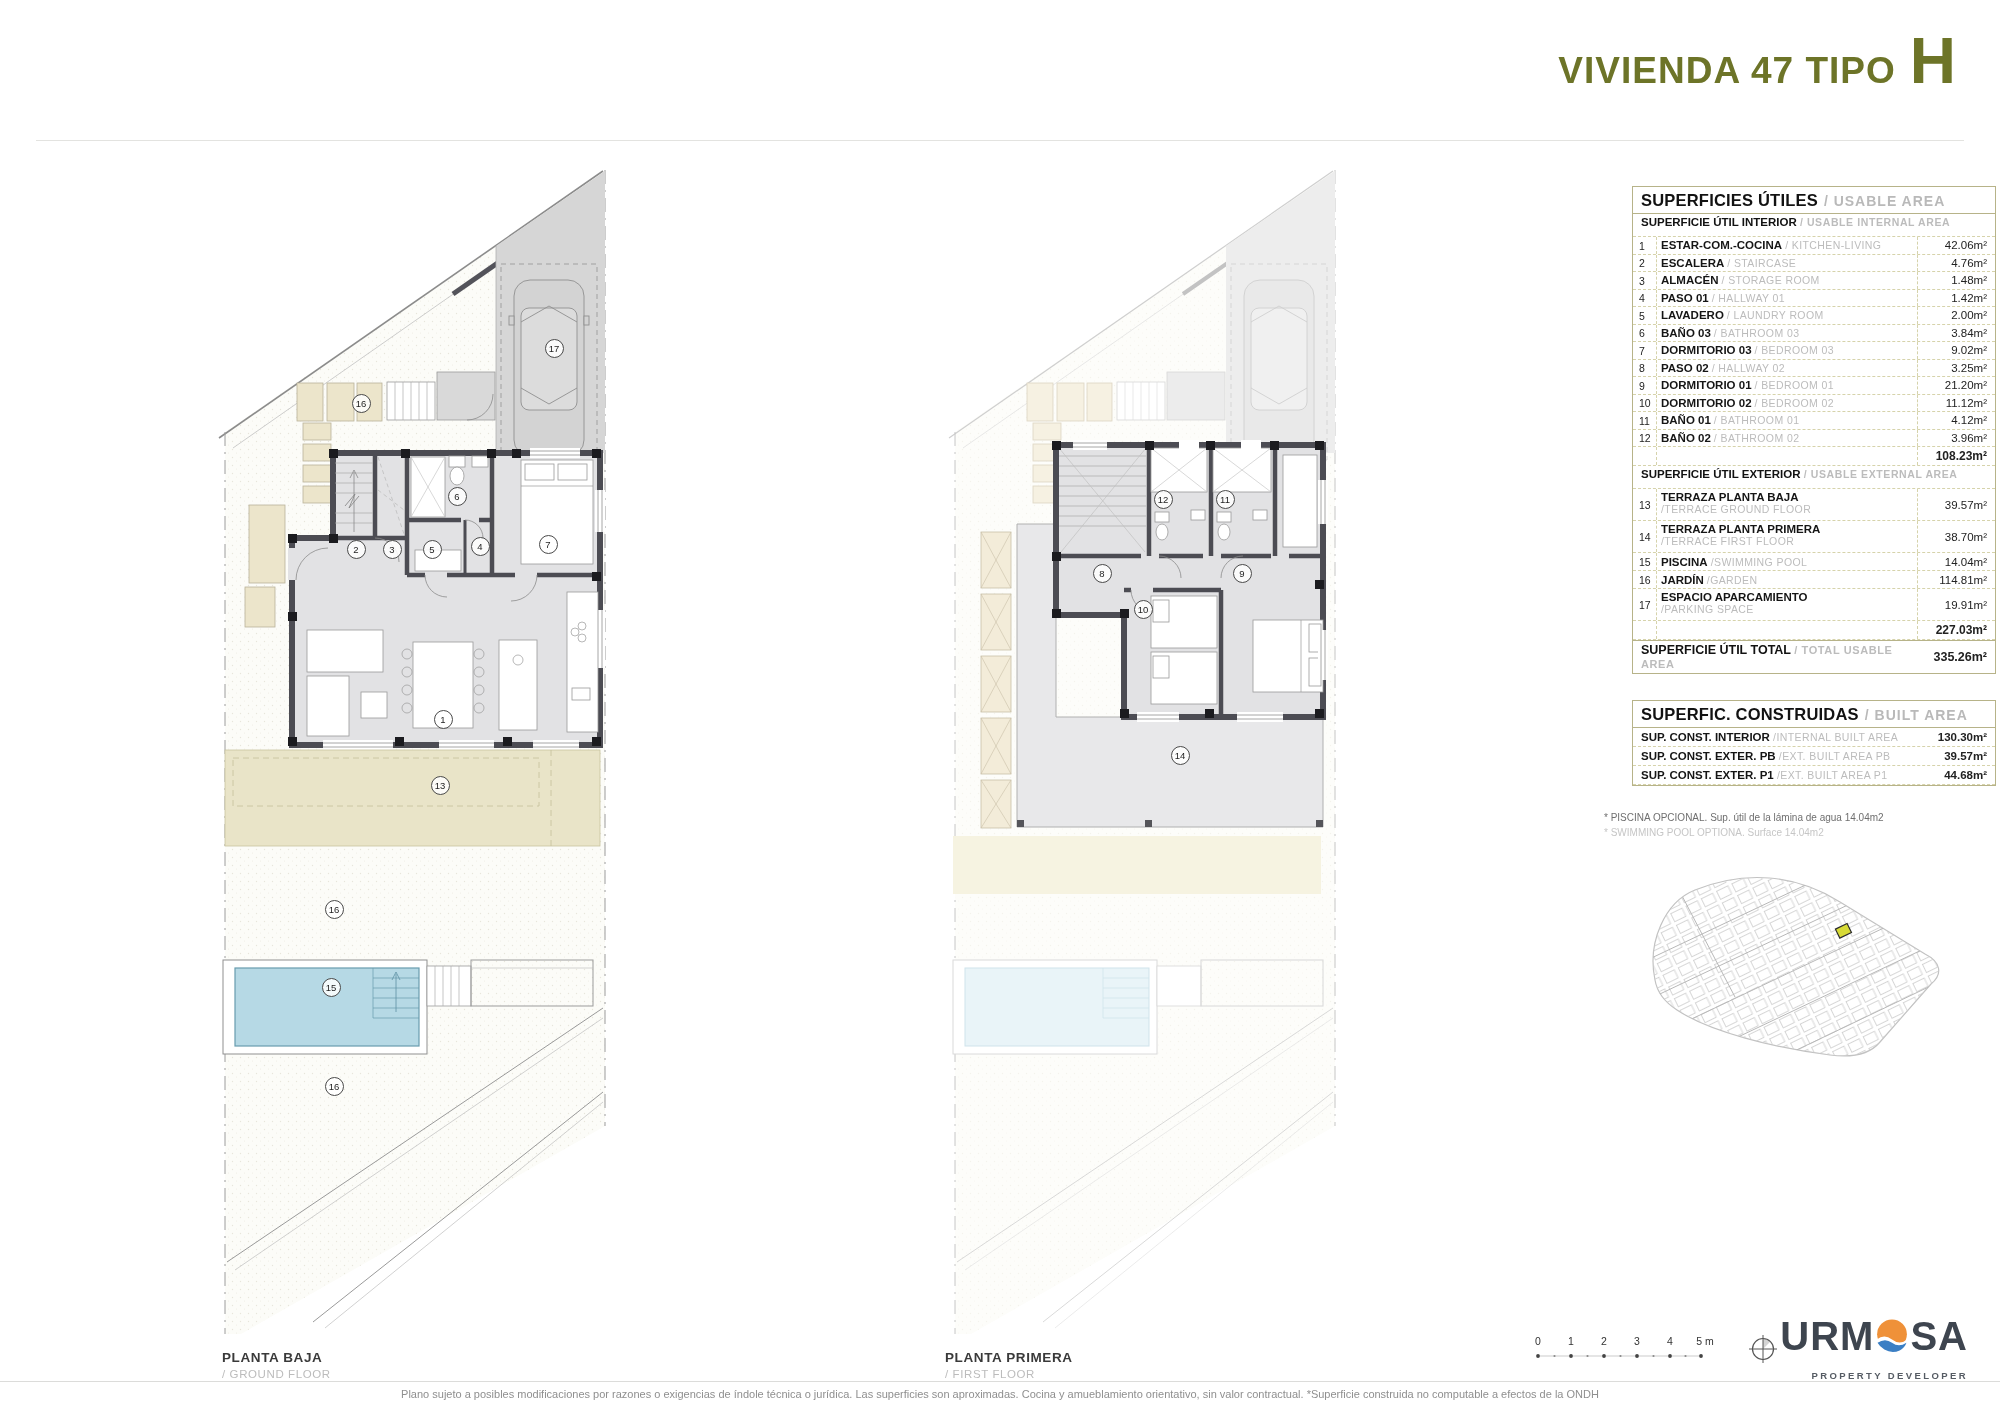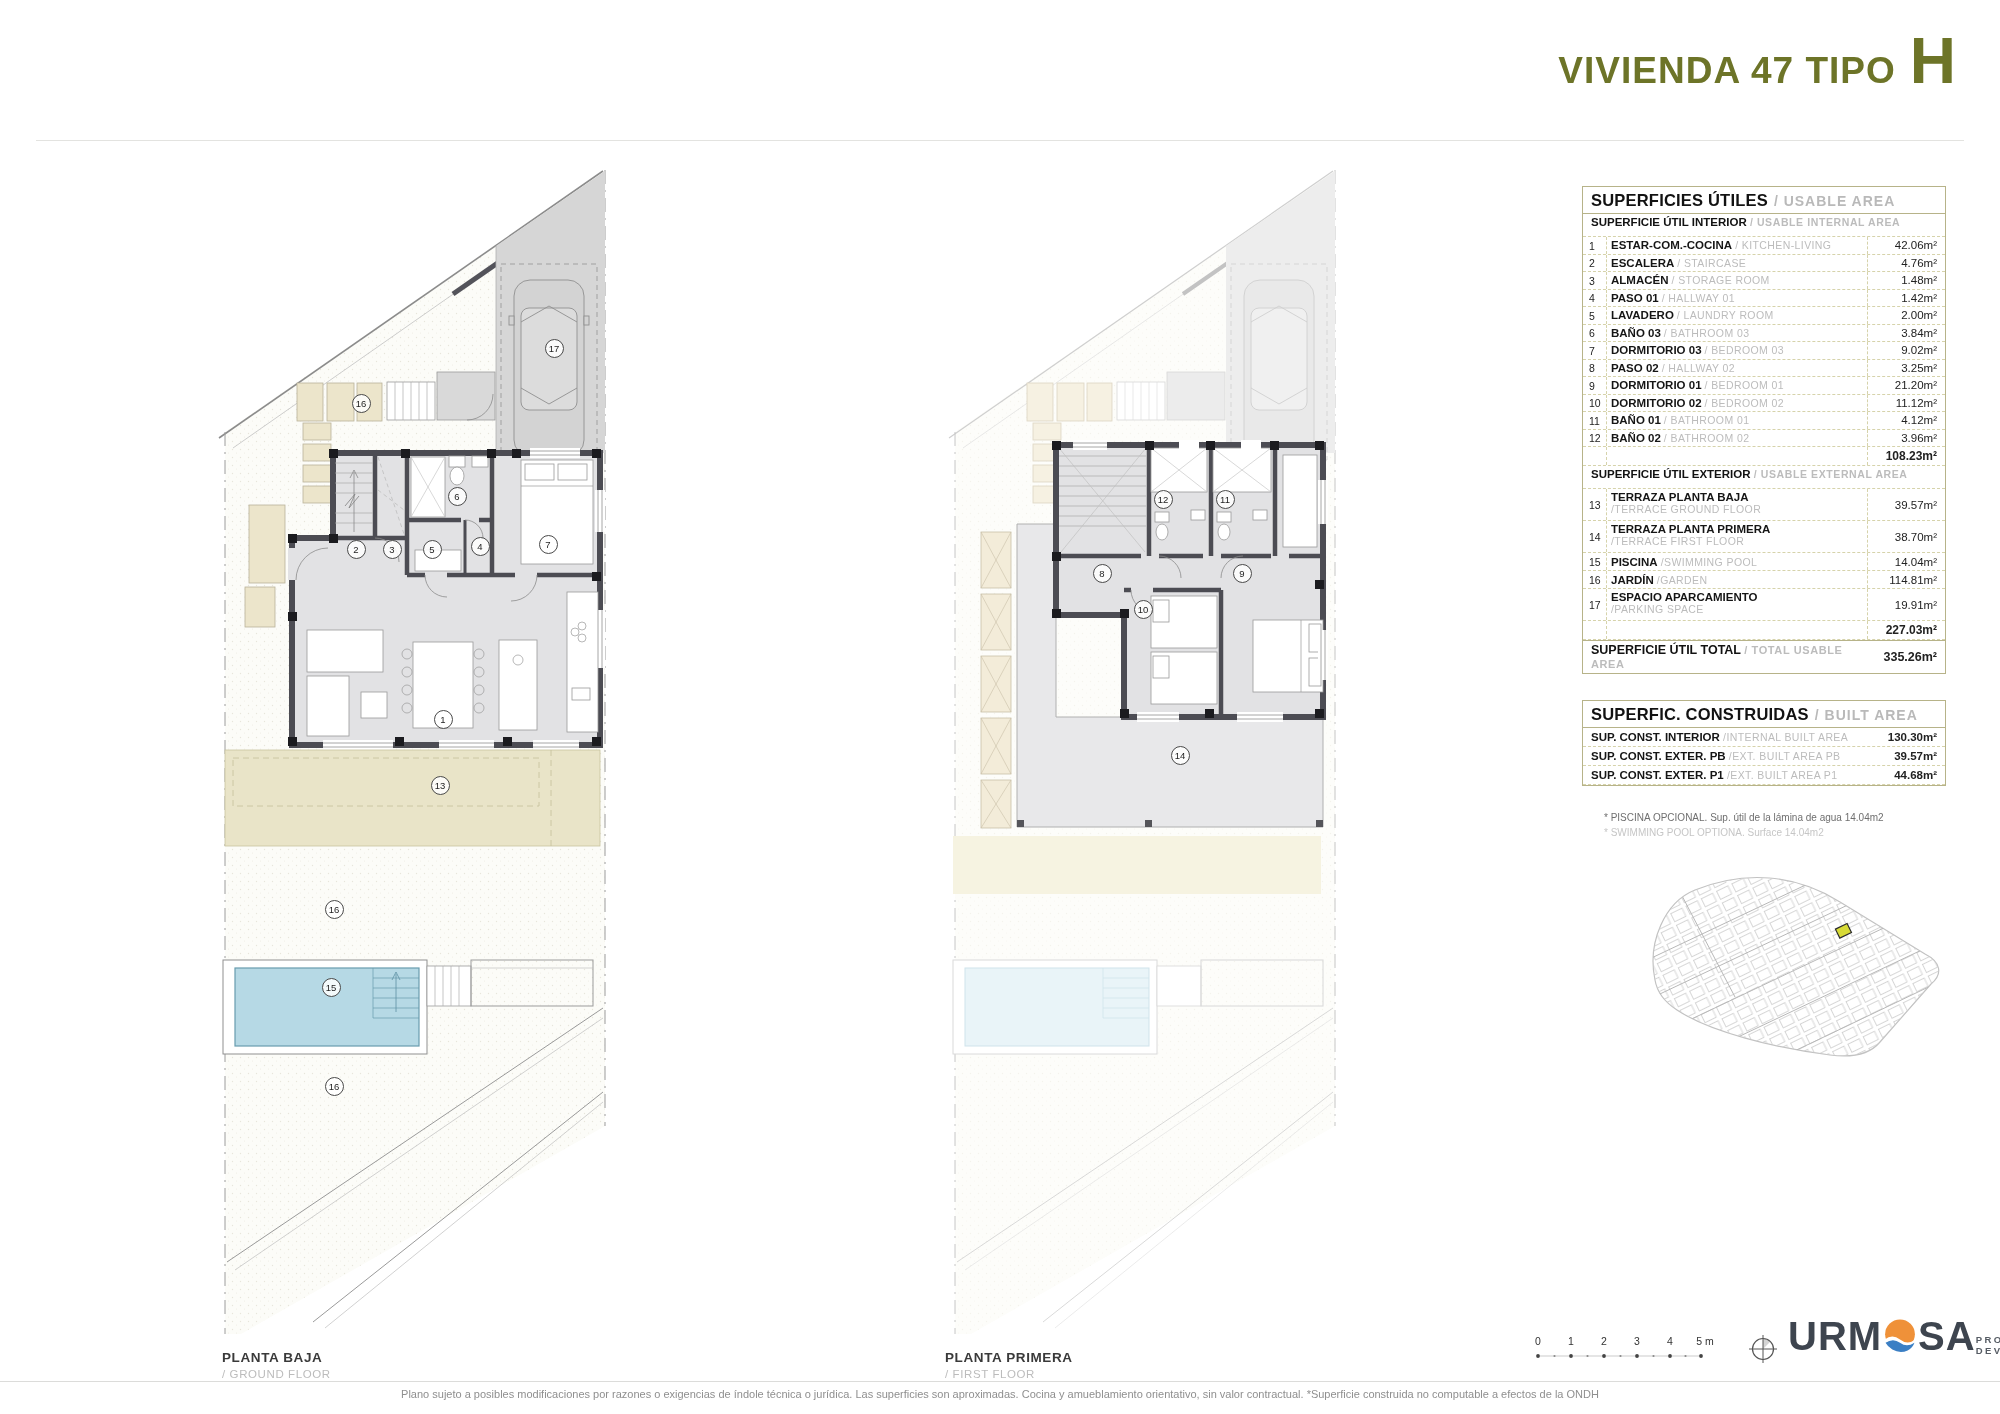--- a/index.html
+++ b/index.html
@@ -19,21 +19,21 @@
   .plan-first{left:945px;}
   .marker{position:absolute;width:17px;height:17px;margin:-8.5px 0 0 -8.5px;border:1px solid #4a4a4a;
           border-radius:50%;background:rgba(255,255,255,.85);font-size:9.5px;color:#1e1e1e;
           display:flex;align-items:center;justify-content:center;z-index:3;}
   .plan-label-blk{position:absolute;z-index:2;}
   .plan-label{font-size:13.5px;font-weight:bold;color:#3a3a3a;letter-spacing:.6px;margin-top:14px;}
   .plan-sublabel{font-size:11.5px;color:#bcbcbc;letter-spacing:.6px;margin-top:3px;}
   .lbl-ground{left:222px;top:1336px;}
   .lbl-first{left:945px;top:1336px;}
   
-  .tbl{position:absolute;left:1582px;width:364px;background:#fff;border:1.2px solid #b7b389;box-sizing:border-box;}
+  .tbl{position:absolute;left:1632px;width:364px;background:#fff;border:1.2px solid #b7b389;box-sizing:border-box;}
   .tbl-usable{top:186px;}
   .tbl-built{top:700px;}
   .tbl-title{display:flex;align-items:baseline;gap:6px;padding:4px 8px 3px 8px;border-bottom:1.2px solid #b7b389;}
   .tbl-title .es{font-weight:bold;font-size:16.5px;color:#121212;letter-spacing:.2px;}
   .tbl-title .en{font-size:14px;color:#b9b9b9;font-weight:bold;letter-spacing:1px;}
   .sec-hdr{padding:2px 8px 8px 8px;border-bottom:1px dashed #d6d3ab;font-size:11.5px;font-weight:bold;color:#121212;}
   .sec-hdr .en{color:#bcbcbc;font-size:10.5px;letter-spacing:.6px;}
   .row{display:grid;grid-template-columns:24px 1fr 78px;border-bottom:1px dashed #d6d3ab;align-items:stretch;min-height:16.5px;}
   .row .num{font-size:10.5px;color:#222;padding:1px 0 0 6px;border-right:1px dashed #d6d3ab;display:flex;align-items:center;}
   .row .lbl{font-size:11.5px;font-weight:bold;color:#151515;padding:1px 4px;display:flex;align-items:center;flex-wrap:wrap;gap:0 3px;}
@@ -51,21 +51,21 @@
   .brow .lbl{font-size:11.5px;font-weight:bold;color:#151515;padding:1px 8px;}
   .brow .lbl .en{color:#bcbcbc;font-weight:normal;font-size:10.5px;letter-spacing:.4px;}
   .brow .val{font-size:11.5px;font-weight:bold;text-align:right;padding-right:8px;}
   .tbl-notes{position:absolute;left:1604px;top:810px;line-height:1.5;}
   .note-es{font-size:10px;color:#6f6f6f;}
   .note-en{font-size:10px;color:#c6c6c6;}
   
   .sitemap{position:absolute;left:1625px;top:862px;width:330px;height:212px;}
   .scalebar{position:absolute;left:1533px;top:1334px;width:184px;height:30px;}
   .north{position:absolute;left:1748px;top:1334px;width:30px;height:30px;}
-  .logo{position:absolute;left:1788px;top:1316px;width:180px;display:flex;flex-direction:row;align-items:flex-end;}
+  .logo{position:absolute;left:1788px;top:1316px;width:180px;display:flex;flex-direction:column;align-items:flex-end;}
   .logo-row{display:flex;align-items:center;}
   .logo-txt{font-size:40px;font-weight:800;color:#3e454f;letter-spacing:1px;line-height:1;}
   .logo-icon{width:34px;height:34px;margin:0 1px;}
   .logo-sub{font-size:9.5px;color:#565c64;letter-spacing:2.4px;margin-top:14px;font-weight:bold;}
 </style>
 </head>
 <body>
 
 <div class="page">
 

